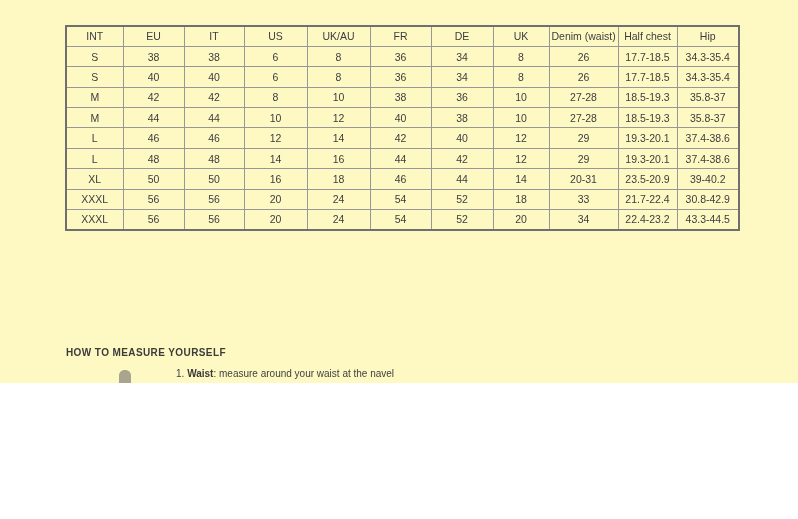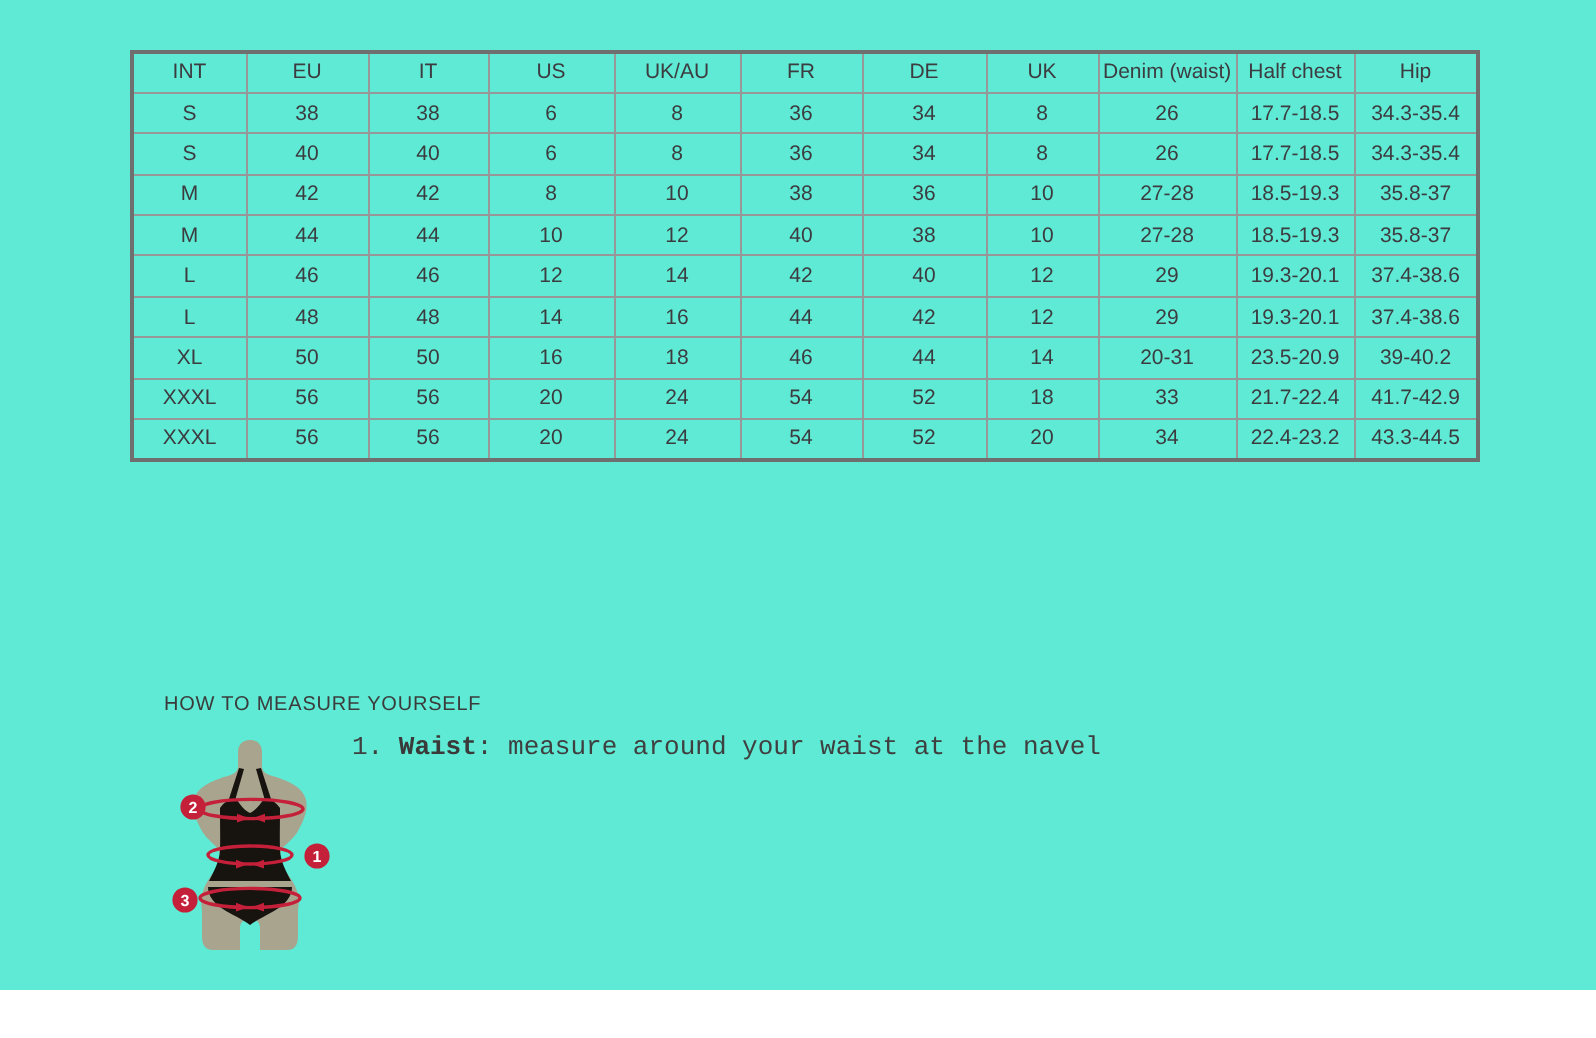--- a/index.html
+++ b/index.html
@@ -1,21 +1,21 @@
 <!DOCTYPE html>
 <html><head>
 <meta charset="utf-8">
 <style>
   * { margin: 0; padding: 0; box-sizing: border-box; }
   html, body { background: #ffffff; }
   .page {
     position: relative;
     width: 798px;
-    height: 495px;
-    background: #5eead4;
+    height: 383px;
+    background: #fef9c3;
     font-family: "Liberation Sans", "DejaVu Sans", sans-serif;
     color: #3d3d3d;
     overflow: hidden;
   }
 
   
   .size-table {
     position: absolute;
     left: 65px;
     top: 25px;
@@ -47,41 +47,39 @@
   .size-table col.c-denim { width: 69px; }
   .size-table col.c-half  { width: 59px; }
   .size-table col.c-hip   { width: 62px; }
 
   
   .measure-heading {
     position: absolute;
     left: 66px;
     top: 347px;
     font-size: 10px;
-    font-weight: 400;
+    font-weight: 700;
     letter-spacing: 0.4px;
     color: #3b3b3b;
-    margin-left: 16px;
   }
   .measure-figure {
     position: absolute;
     left: 80px;
     top: 367px;
     width: 90px;
     height: 112px;
   }
   .measure-steps {
     position: absolute;
     left: 176px;
     top: 366px;
     list-style: none;
-    font-size: 13px;
+    font-size: 10px;
     line-height: 15.5px;
     color: #3f3f3f;
-    font-family: Liberation Mono, monospace;
   }
   .measure-steps li b { font-weight: 700; color: #3a3a3a; }
   .badge-num {
     font-family: "Liberation Sans", "DejaVu Sans", sans-serif;
     font-weight: 700;
     font-size: 8px;
     fill: #ffffff;
   }
 </style>
 </head>
@@ -214,21 +212,21 @@
           <td>XXXL</td>
           <td>56</td>
           <td>56</td>
           <td>20</td>
           <td>24</td>
           <td>54</td>
           <td>52</td>
           <td>18</td>
           <td>33</td>
           <td>21.7-22.4</td>
-          <td>41.7-42.9</td>
+          <td>30.8-42.9</td>
         </tr>
         <tr>
           <td>XXXL</td>
           <td>56</td>
           <td>56</td>
           <td>20</td>
           <td>24</td>
           <td>54</td>
           <td>52</td>
           <td>20</td>

